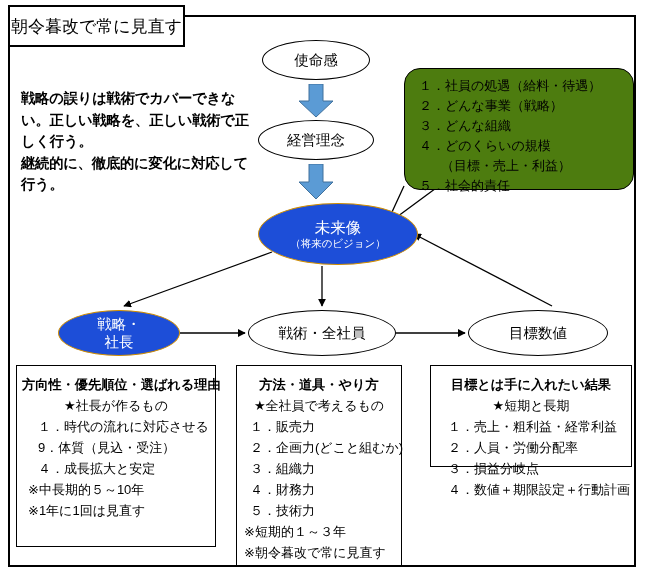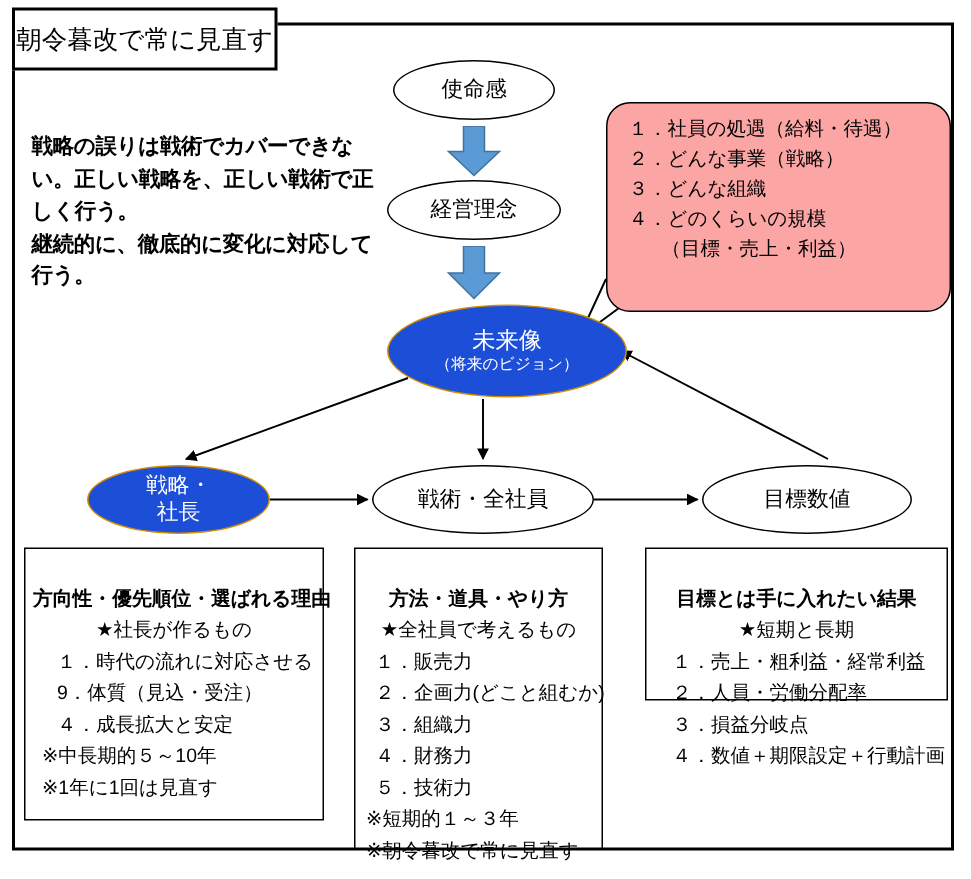--- a/index.html
+++ b/index.html
@@ -120,44 +120,44 @@
     z-index: 3;
   }
   #arrow-mission-philosophy { left: 297px; top: 84px;  width: 38px; height: 34px; }
   #arrow-philosophy-vision  { left: 297px; top: 164px; width: 38px; height: 36px; }
   
   #callout-box {
     position: absolute;
     left: 404px;
     top: 68px;
     width: 230px;
-    height: 140px;
+    height: 122px;
     border: 1.4px solid #000000;
     border-radius: 16px;
-    background: #fca5a5;
+    background: #4d7c0f;
     box-sizing: border-box;
     padding: 7px 6px 6px 14px;
     z-index: 4;
   }
   #callout-box .cl-item {
     font-size: 13px;
     line-height: 20px;
     white-space: nowrap;
   }
   #callout-box .cl-item.cont {
     padding-left: 22px;
   }
   
   .detail-box {
     position: absolute;
     border: 1.4px solid #000000;
     background: #ffffff;
     box-sizing: border-box;
     z-index: 4;
-    padding: 22px 5px 6px 5px;
+    padding: 8px 5px 6px 5px;
   }
   .detail-box .db-title {
     font-size: 13.2px;
     font-weight: bold;
     text-align: center;
     line-height: 21px;
     white-space: nowrap;
   }
   .detail-box .db-sub {
     font-size: 13px;
@@ -257,20 +257,21 @@
       <path d="M 12 0 L 26 0 L 26 18 L 36 18 L 19 35 L 2 18 L 12 18 Z" fill="#5B9BD5" stroke="#41719C" stroke-width="1"></path>
     </svg>
   </div>
 
   <div id="callout-box">
     <div class="cl-item">１．社員の処遇（給料・待遇）</div>
     <div class="cl-item">２．どんな事業（戦略）</div>
     <div class="cl-item">３．どんな組織</div>
     <div class="cl-item">４．どのくらいの規模</div>
     <div class="cl-item cont">（目標・売上・利益）</div>
+    <div class="cl-item">５．社会的責任</div>
   </div>
 
   <div class="detail-box" id="box-direction">
     <div class="db-title">方向性・優先順位・選ばれる理由</div>
     <div class="db-sub">★社長が作るもの</div>
     <div class="db-item">１．時代の流れに対応させる</div>
     <div class="db-item">9．体質（見込・受注）</div>
     <div class="db-item">４．成長拡大と安定</div>
     <div class="db-note">※中長期的５～10年</div>
     <div class="db-note">※1年に1回は見直す</div>

